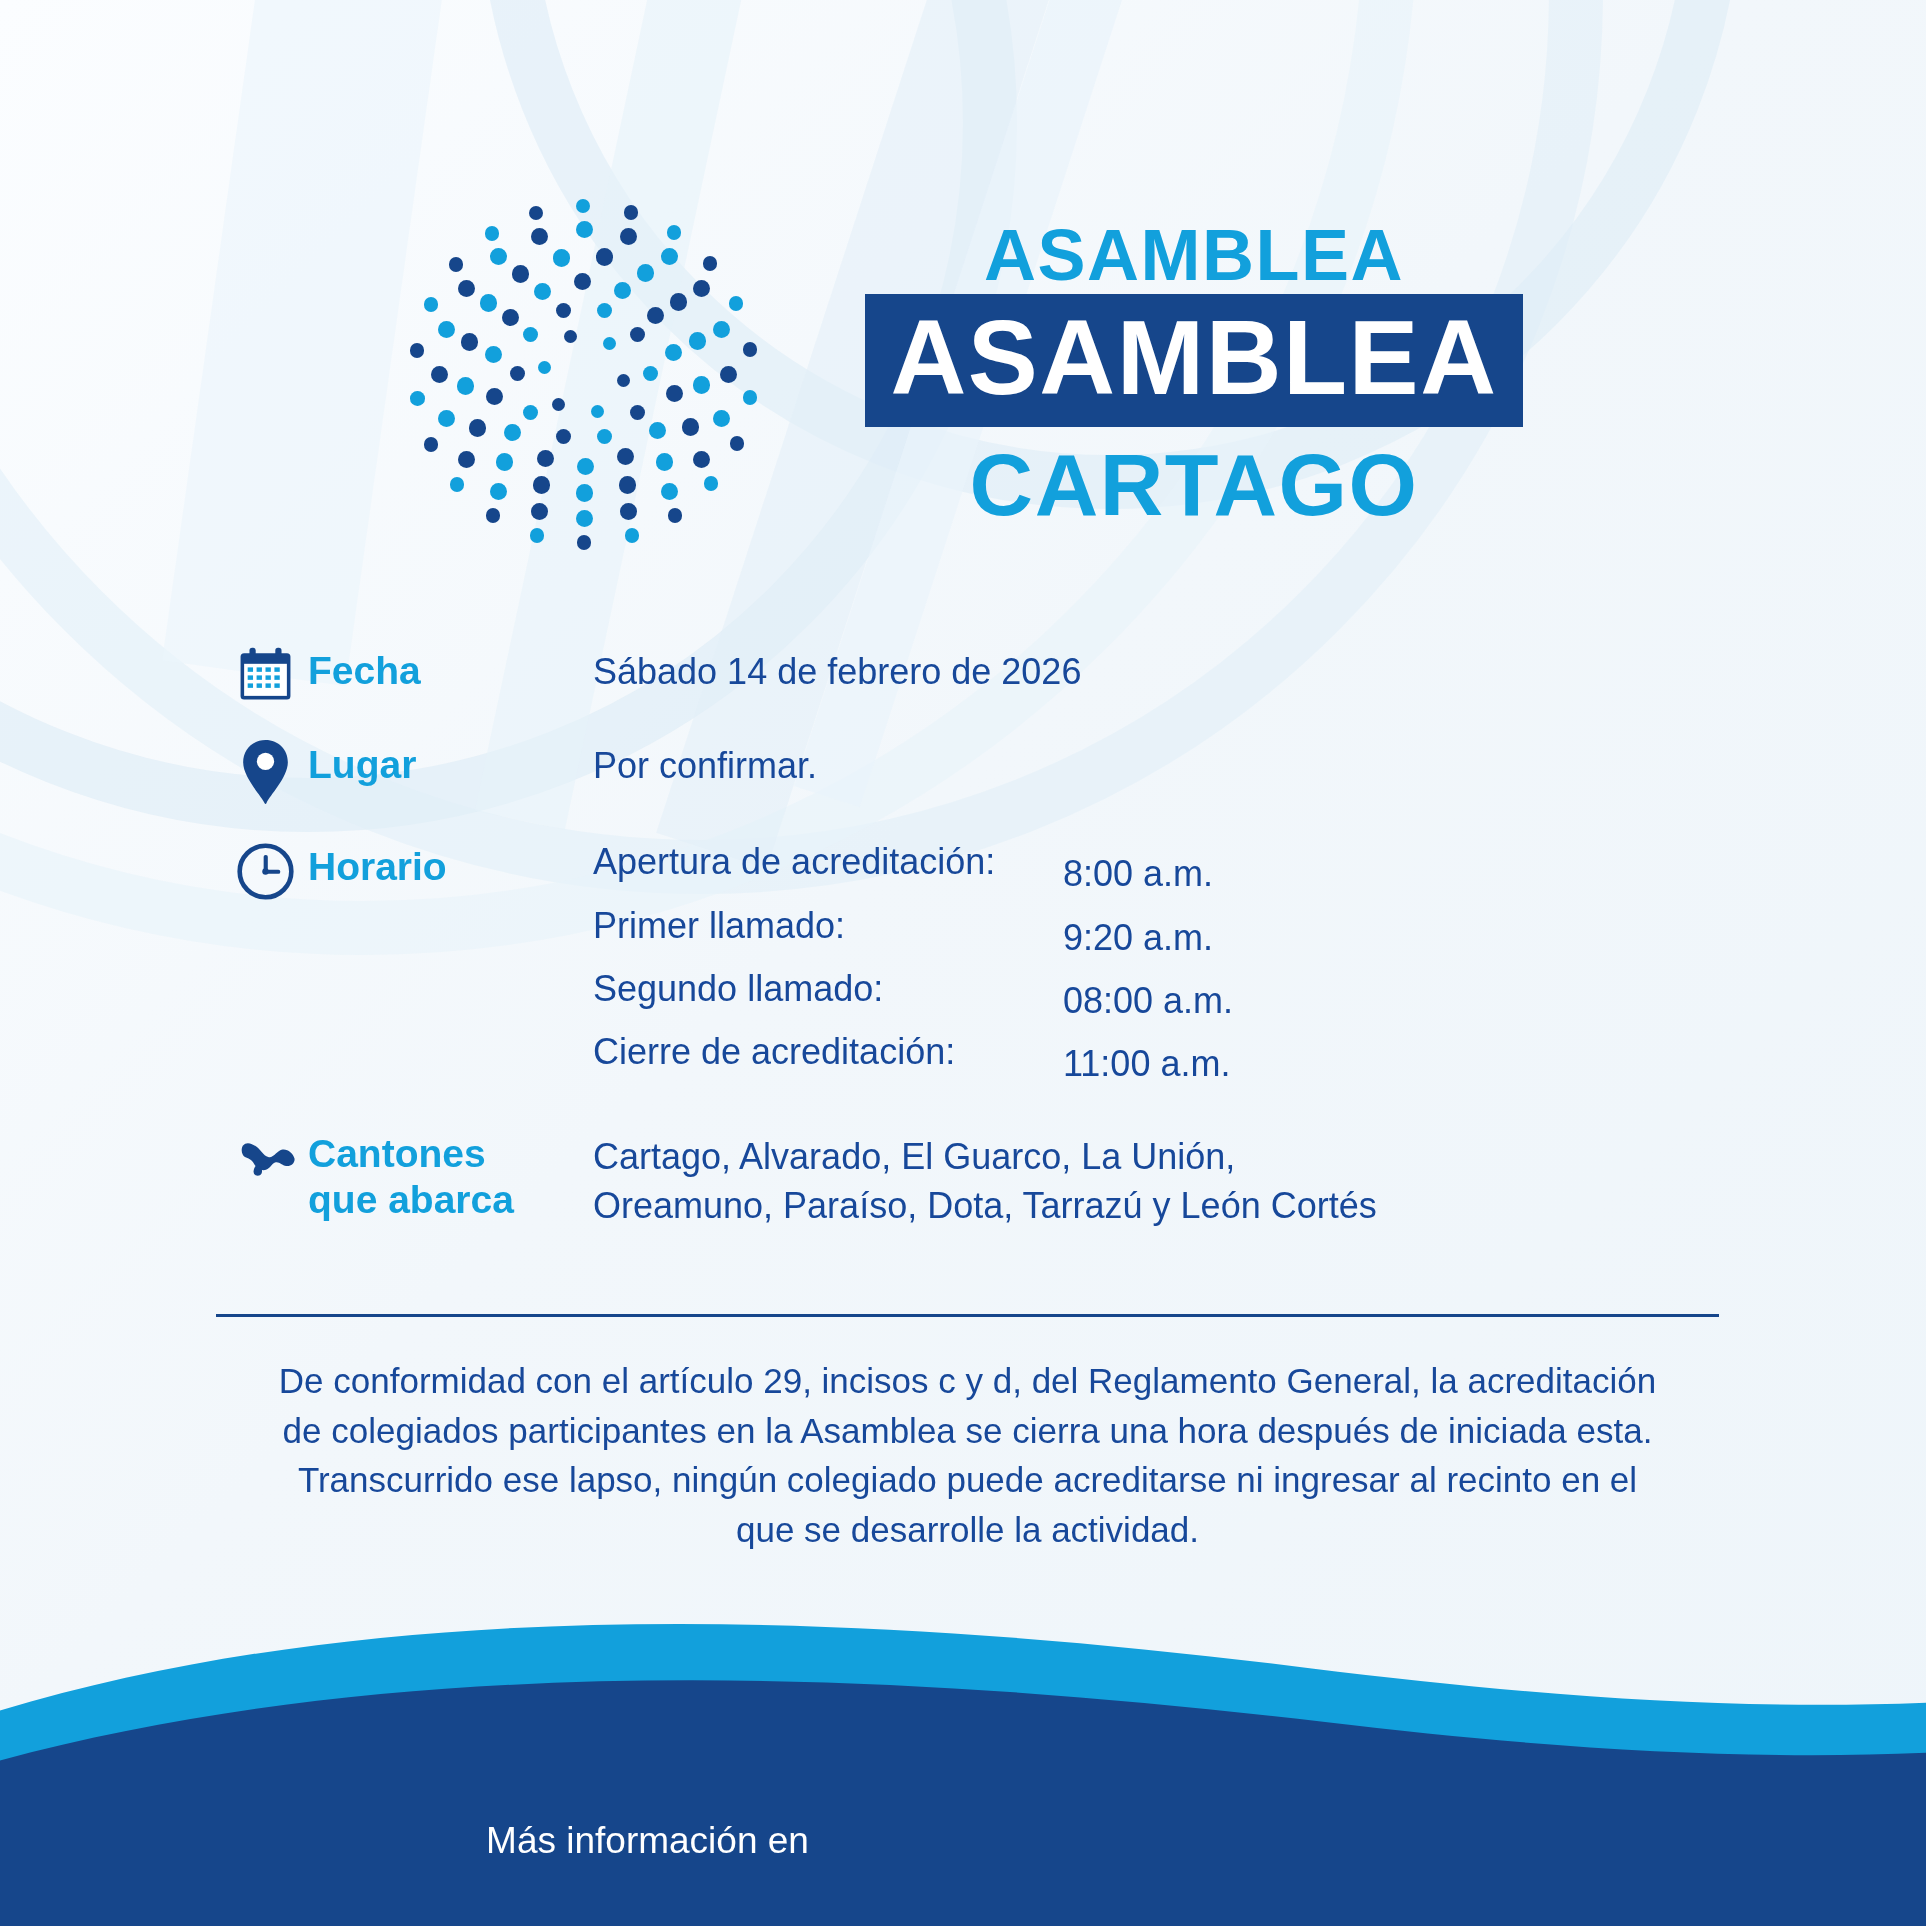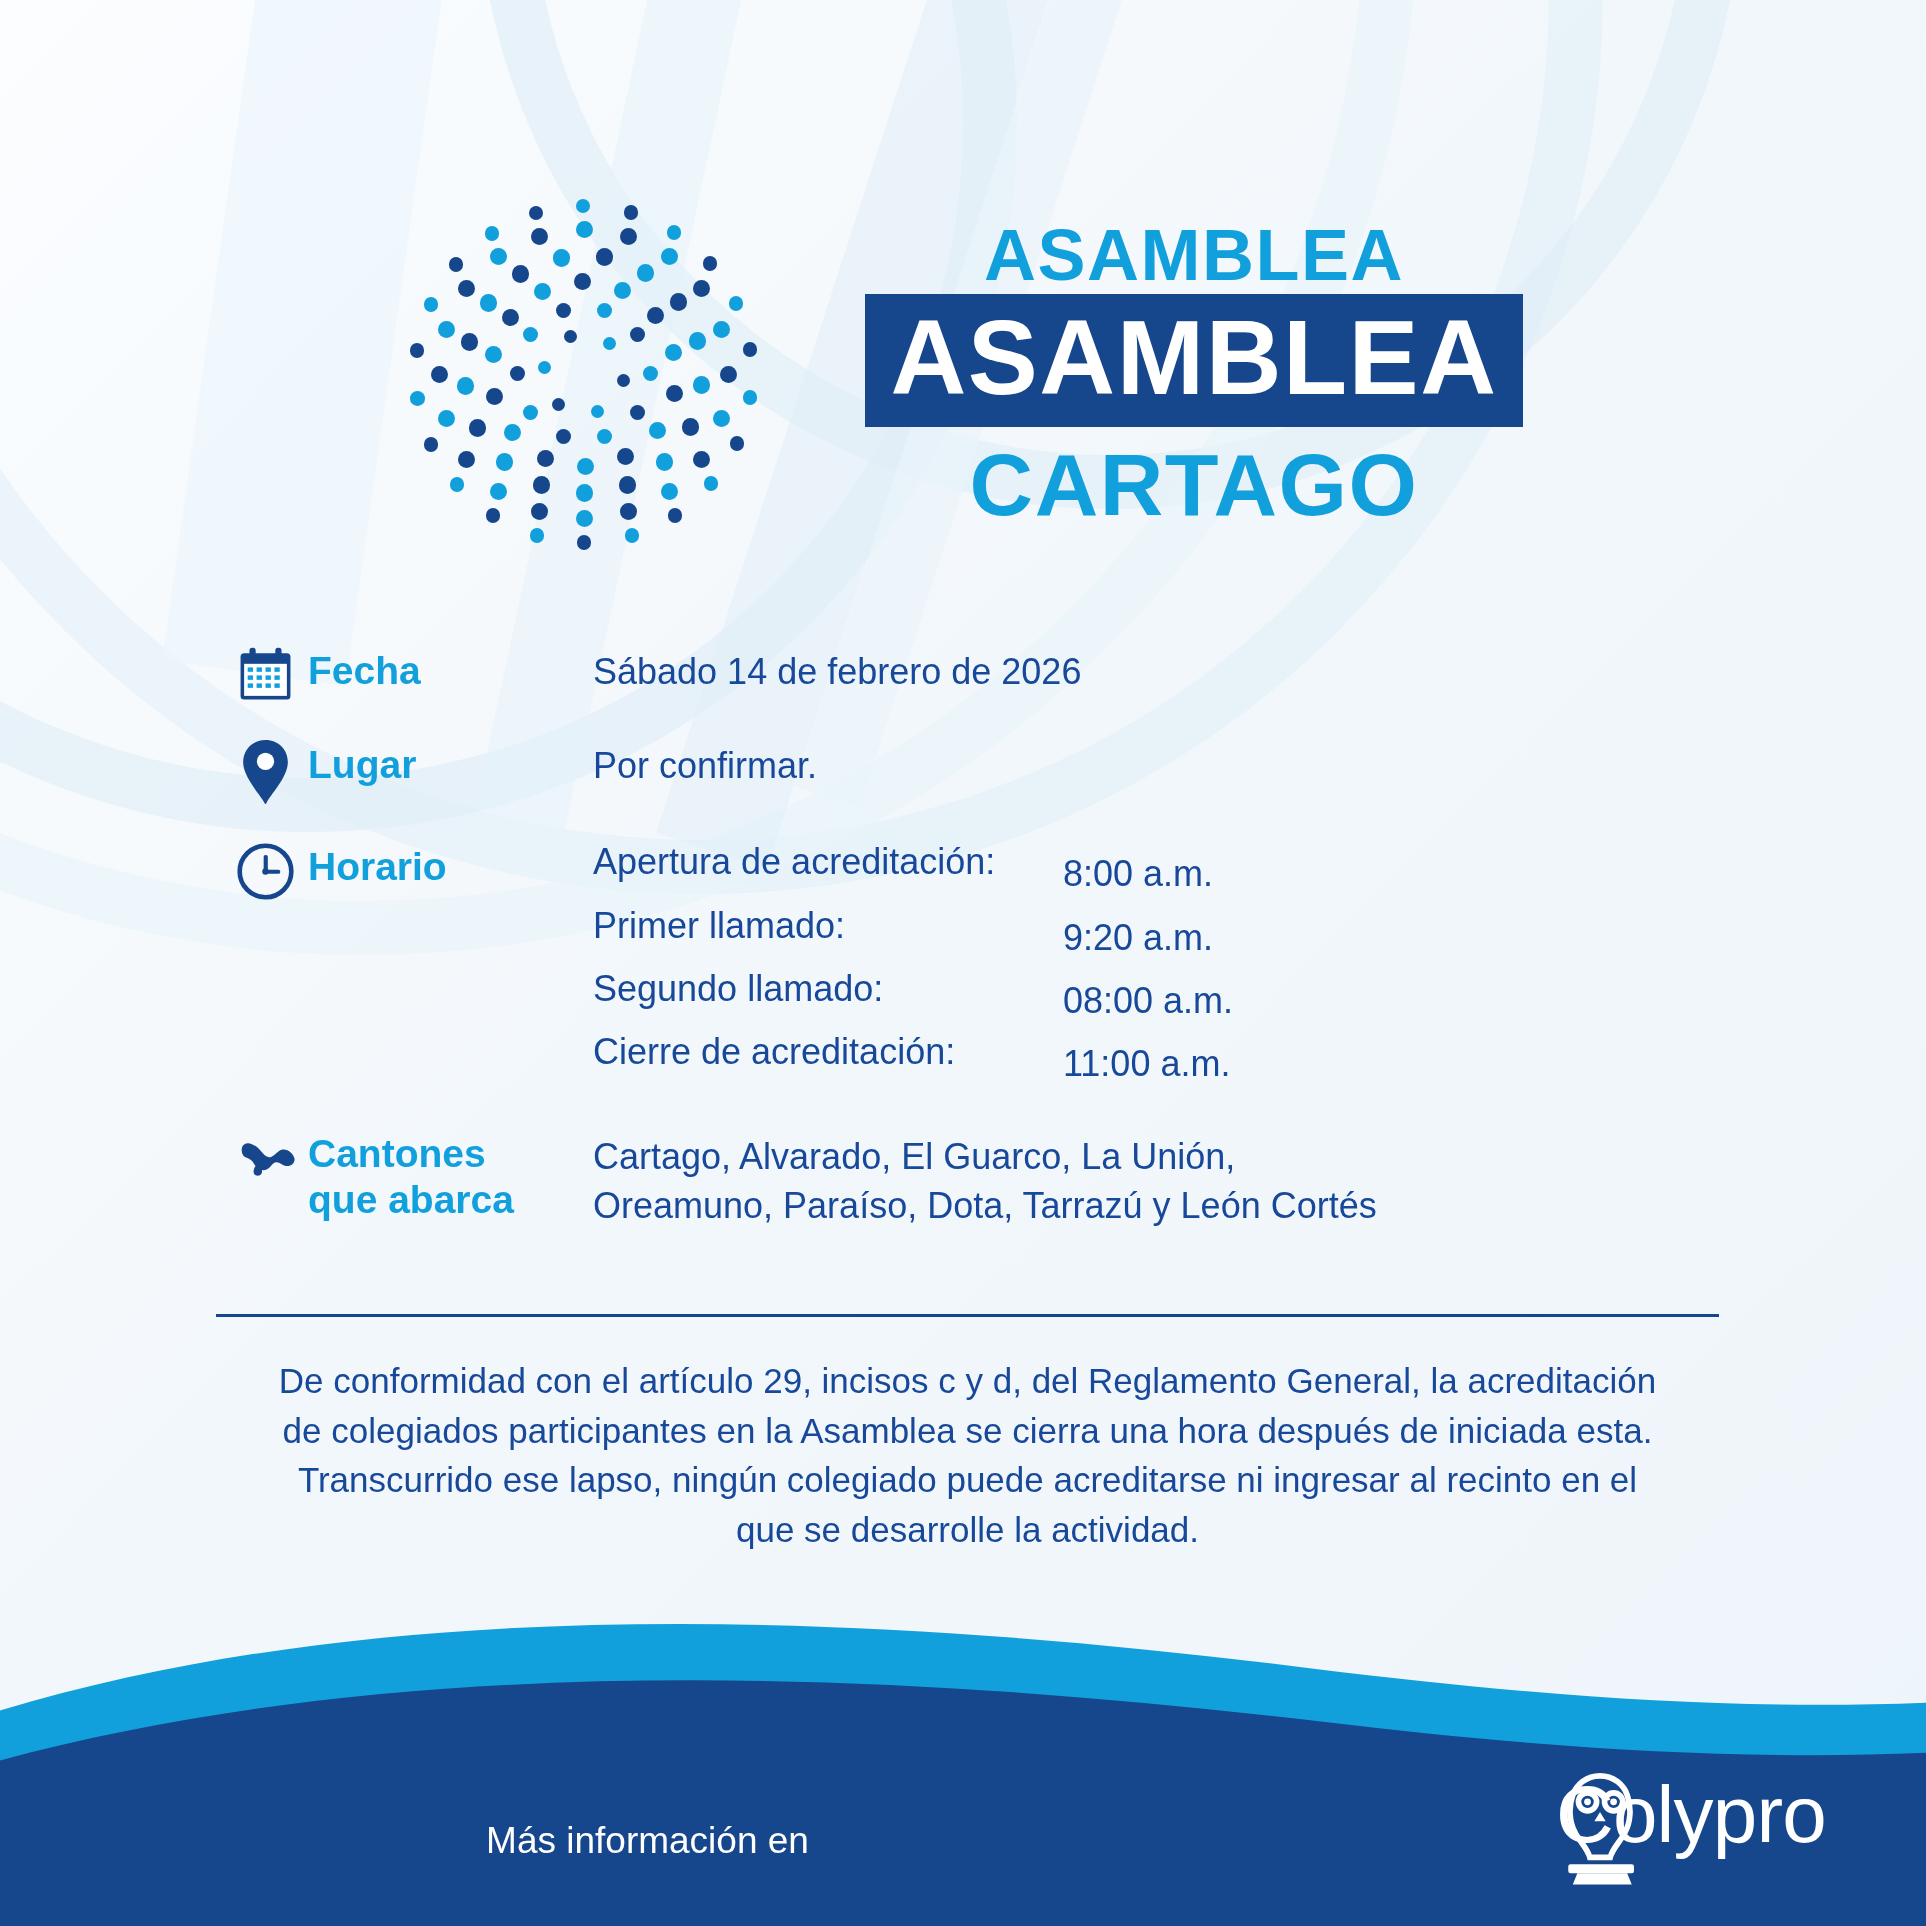--- a/index.html
+++ b/index.html
@@ -440,30 +440,17 @@
     <svg width="1926" height="331" viewBox="0 0 2500 430" preserveAspectRatio="none">
       <path d="M0,150 C500,0 1100,20 1700,95 C2000,132 2250,150 2500,140 L2500,430 L0,430 Z" fill="#12A0DC"></path>
       <path d="M0,215 C520,75 1130,95 1720,165 C2010,200 2260,215 2500,205 L2500,430 L0,430 Z" fill="#16468B"></path>
     </svg>
 
     <div class="footer-content">
       <div class="footer-text">
         <div class="l1">Más información en</div>
       </div>
 
-      <div class="brand">
-        <svg width="116" height="119" viewBox="0 0 100 105">
-          <path d="M50 6c-12 0-21 8-24 17-4 11-3 24 2 33 4 8 11 14 13 22h18c2-8 9-14 13-22 5-9 6-22 2-33C71 14 62 6 50 6z" fill="none" stroke="#ffffff" stroke-width="5"></path>
-          <circle cx="39" cy="29" r="8" fill="none" stroke="#ffffff" stroke-width="5"></circle>
-          <circle cx="62" cy="29" r="8" fill="none" stroke="#ffffff" stroke-width="5"></circle>
-          <circle cx="39" cy="29" r="3" fill="#ffffff"></circle>
-          <circle cx="62" cy="29" r="3" fill="#ffffff"></circle>
-          <path d="M50 38l-5 8h10z" fill="#ffffff"></path>
-          <rect x="22" y="84" width="58" height="8" rx="2" fill="#ffffff"></rect>
-          <path d="M30 92l-4 10h52l-4-10z" fill="#ffffff"></path>
-        </svg>
-        <div class="brand-name">Colypro</div>
-      </div>
     </div>
   </div>
 
 </div>
 
 
 </body></html>

